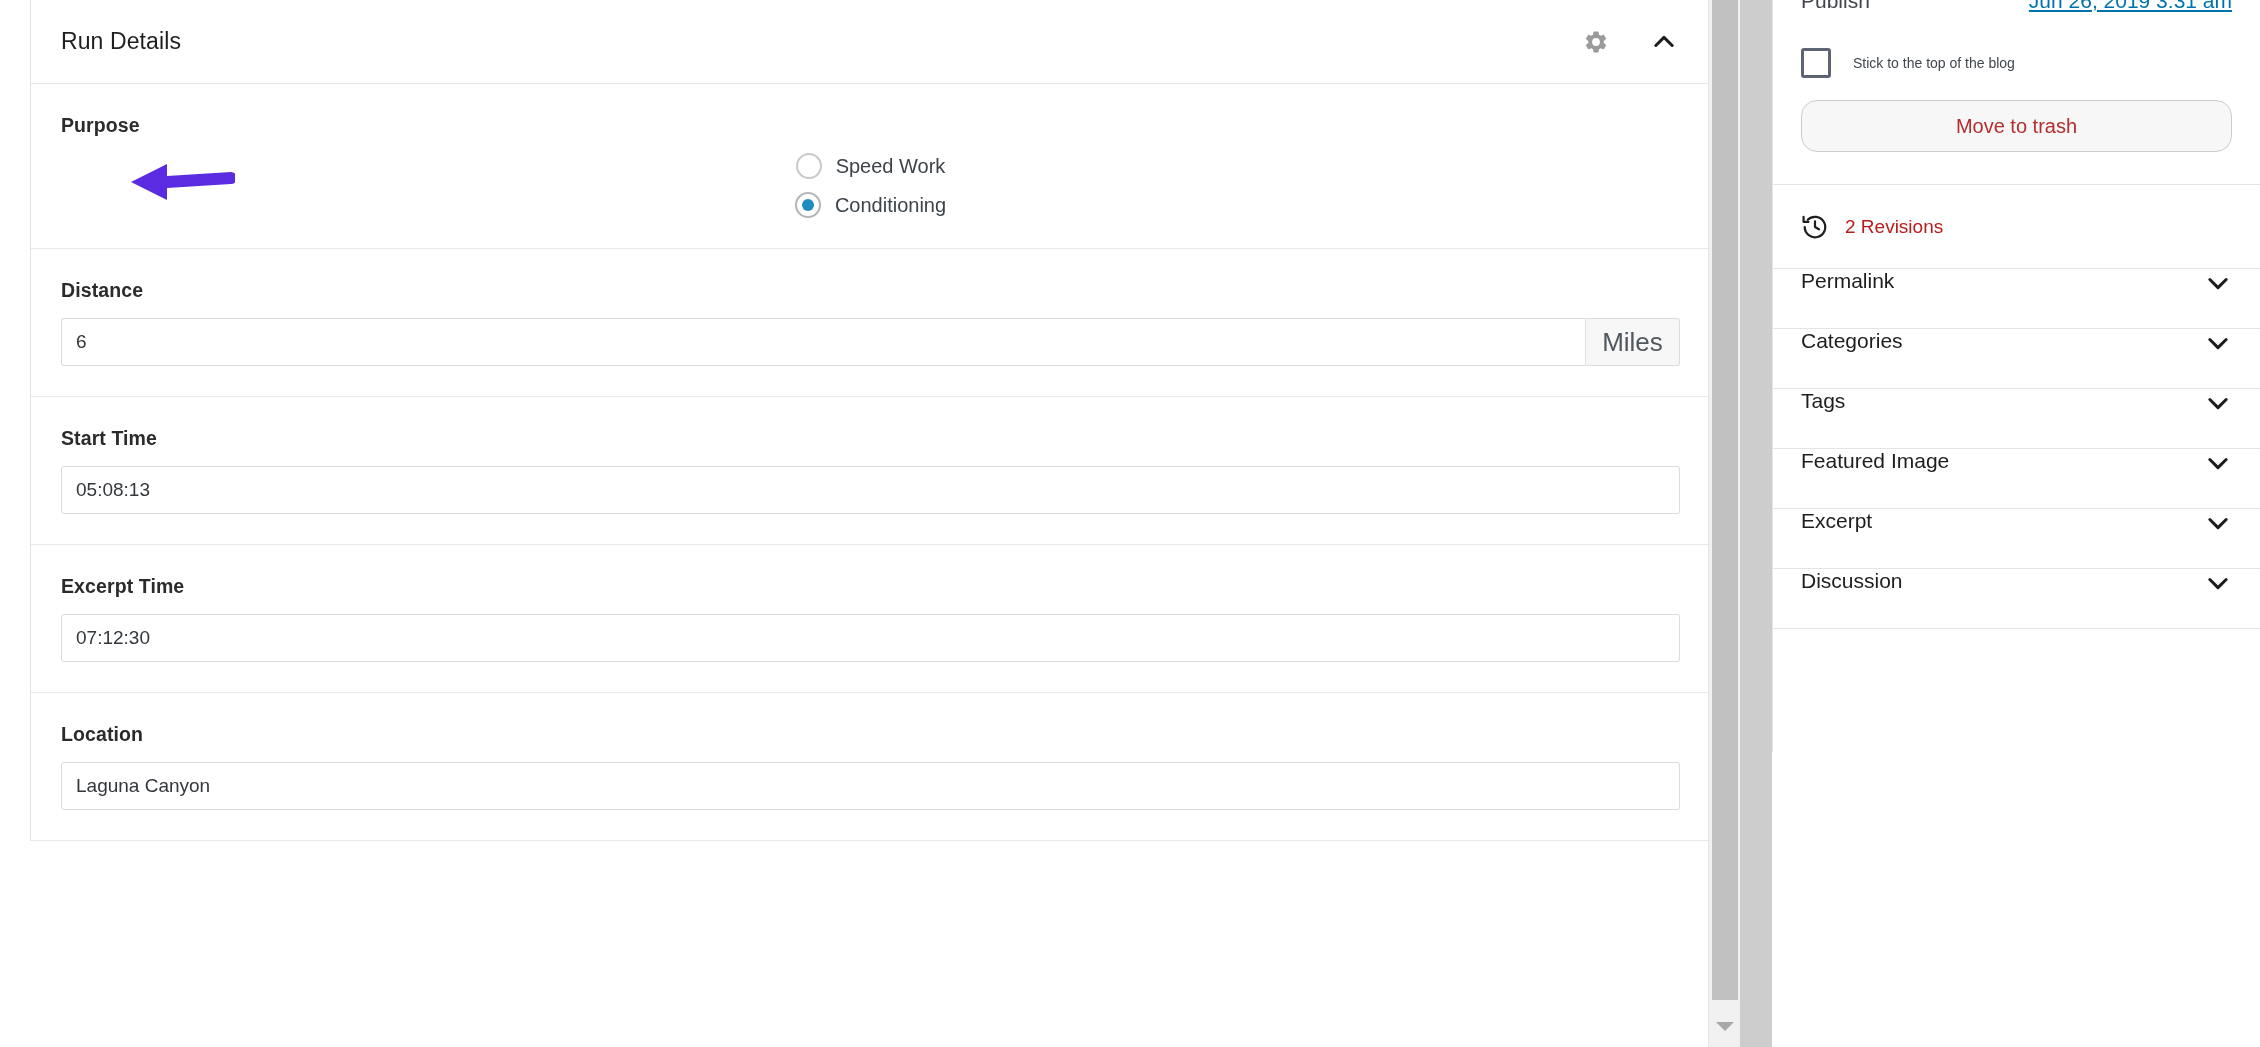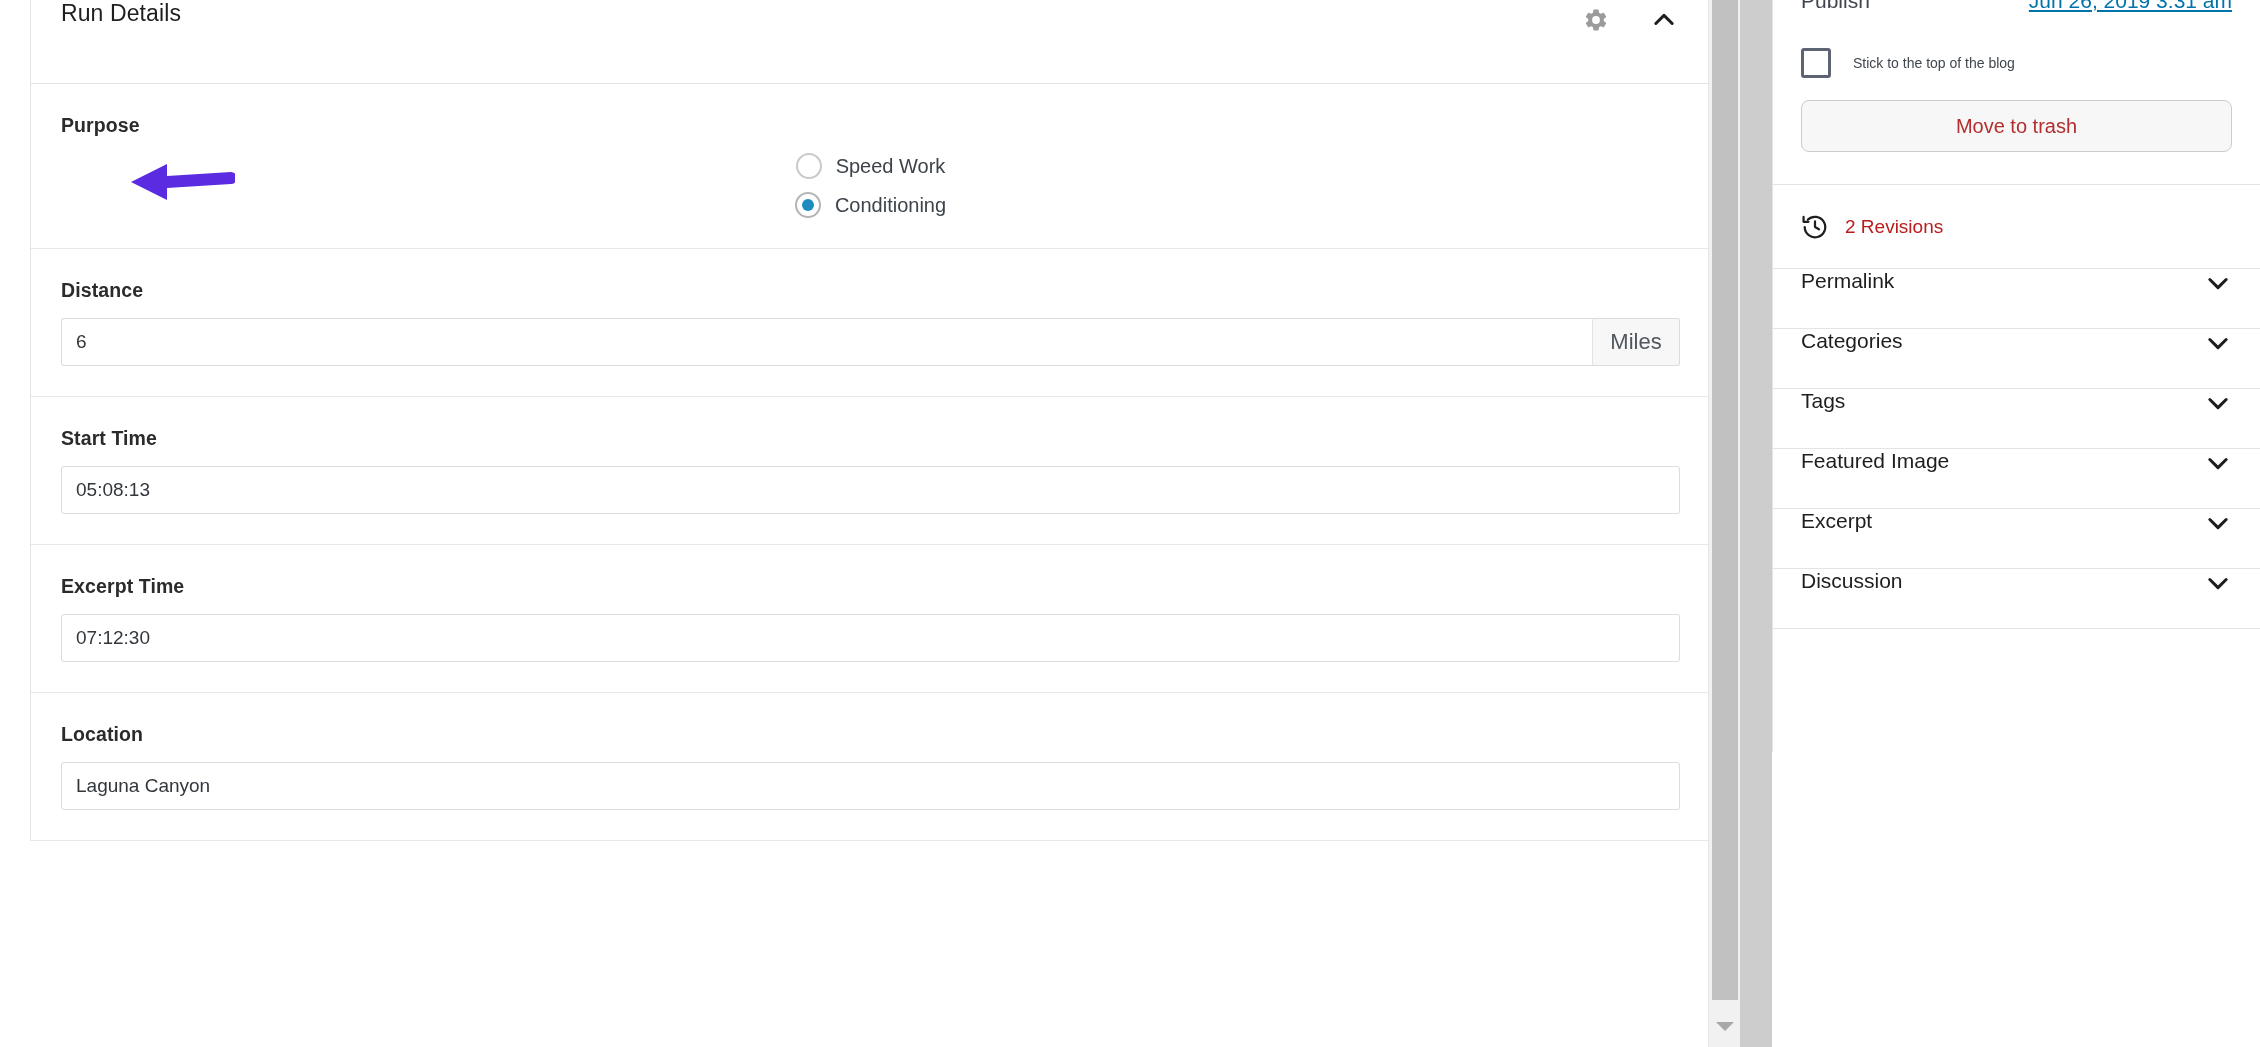--- a/index.html
+++ b/index.html
@@ -36,21 +36,21 @@
     width: 1680px;
     background: #ffffff;
     border-left: 1px solid #e2e4e7;
   }
 
   
   .panel-header {
     position: relative;
     height: 84px;
     display: flex;
-    align-items: flex-start;
+    align-items: center;
     border-bottom: 1px solid #e2e4e7;
     padding-left: 30px;
     padding-right: 26px;
   }
   .panel-title {
     font-size: 23px;
     color: #1f1f1f;
     font-weight: 400;
     letter-spacing: 0.1px;
   }
@@ -161,21 +161,21 @@
     display: flex;
     align-items: center;
     justify-content: center;
     min-width: 88px;
     padding: 0 18px;
     border: 1px solid #dcdcdc;
     border-left: 1px solid #e3e3e3;
     border-top-right-radius: 3px;
     border-bottom-right-radius: 3px;
     background: #f7f7f7;
-    font-size: 22px;
+    font-size: 26px;
     color: #50575e;
   }
 
   
   .annot-arrow {
     position: absolute;
     left: 85px;
     top: 158px;
     width: 150px;
     height: 48px;
@@ -271,21 +271,21 @@
     color: #40464d;
     margin-left: 22px;
   }
 
   .sb-trash-wrap { padding: 6px 28px 0 28px; }
   .btn-trash {
     width: 100%;
     height: 52px;
     background: #f7f7f7;
     border: 1px solid #cccccc;
-    border-radius: 8px;
+    border-radius: 16px;
     color: #b32d2e;
     font-size: 20px;
     font-family: "Liberation Sans", sans-serif;
     cursor: pointer;
   }
 
   .sb-divider { height: 1px; background: #e2e4e7; margin-top: 32px; }
 
   .sb-revisions {
     display: flex;

